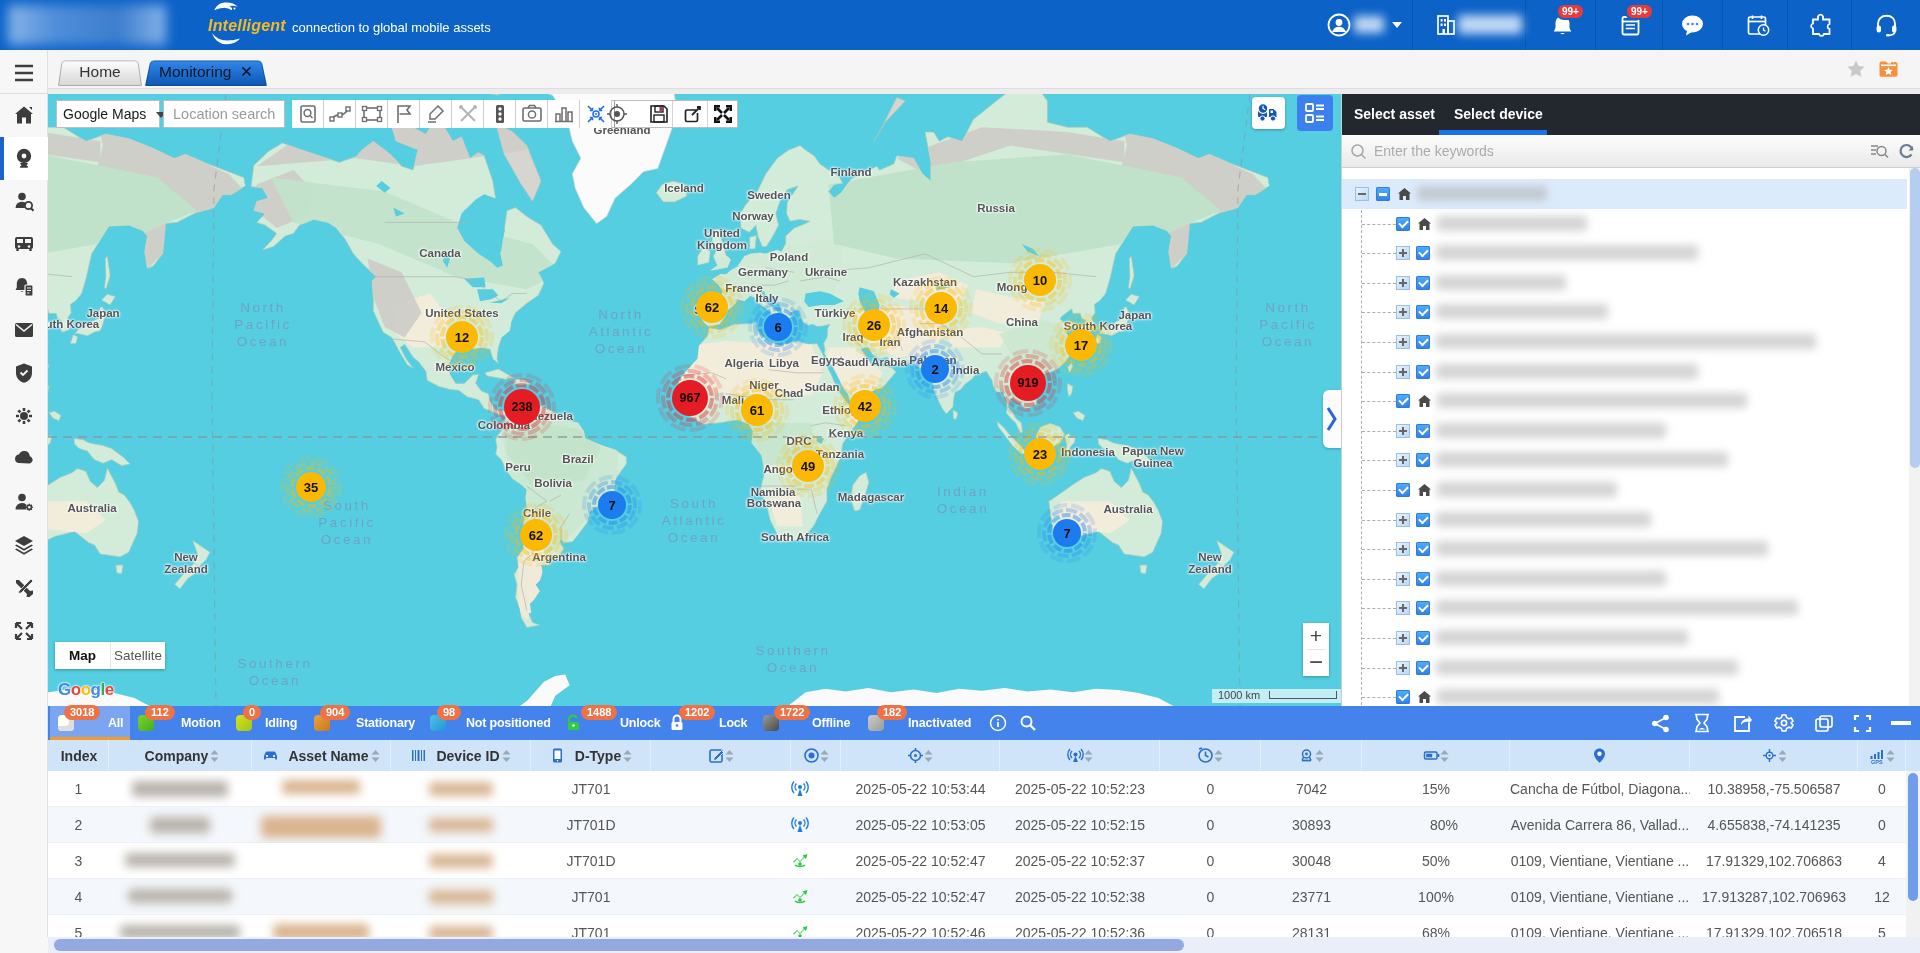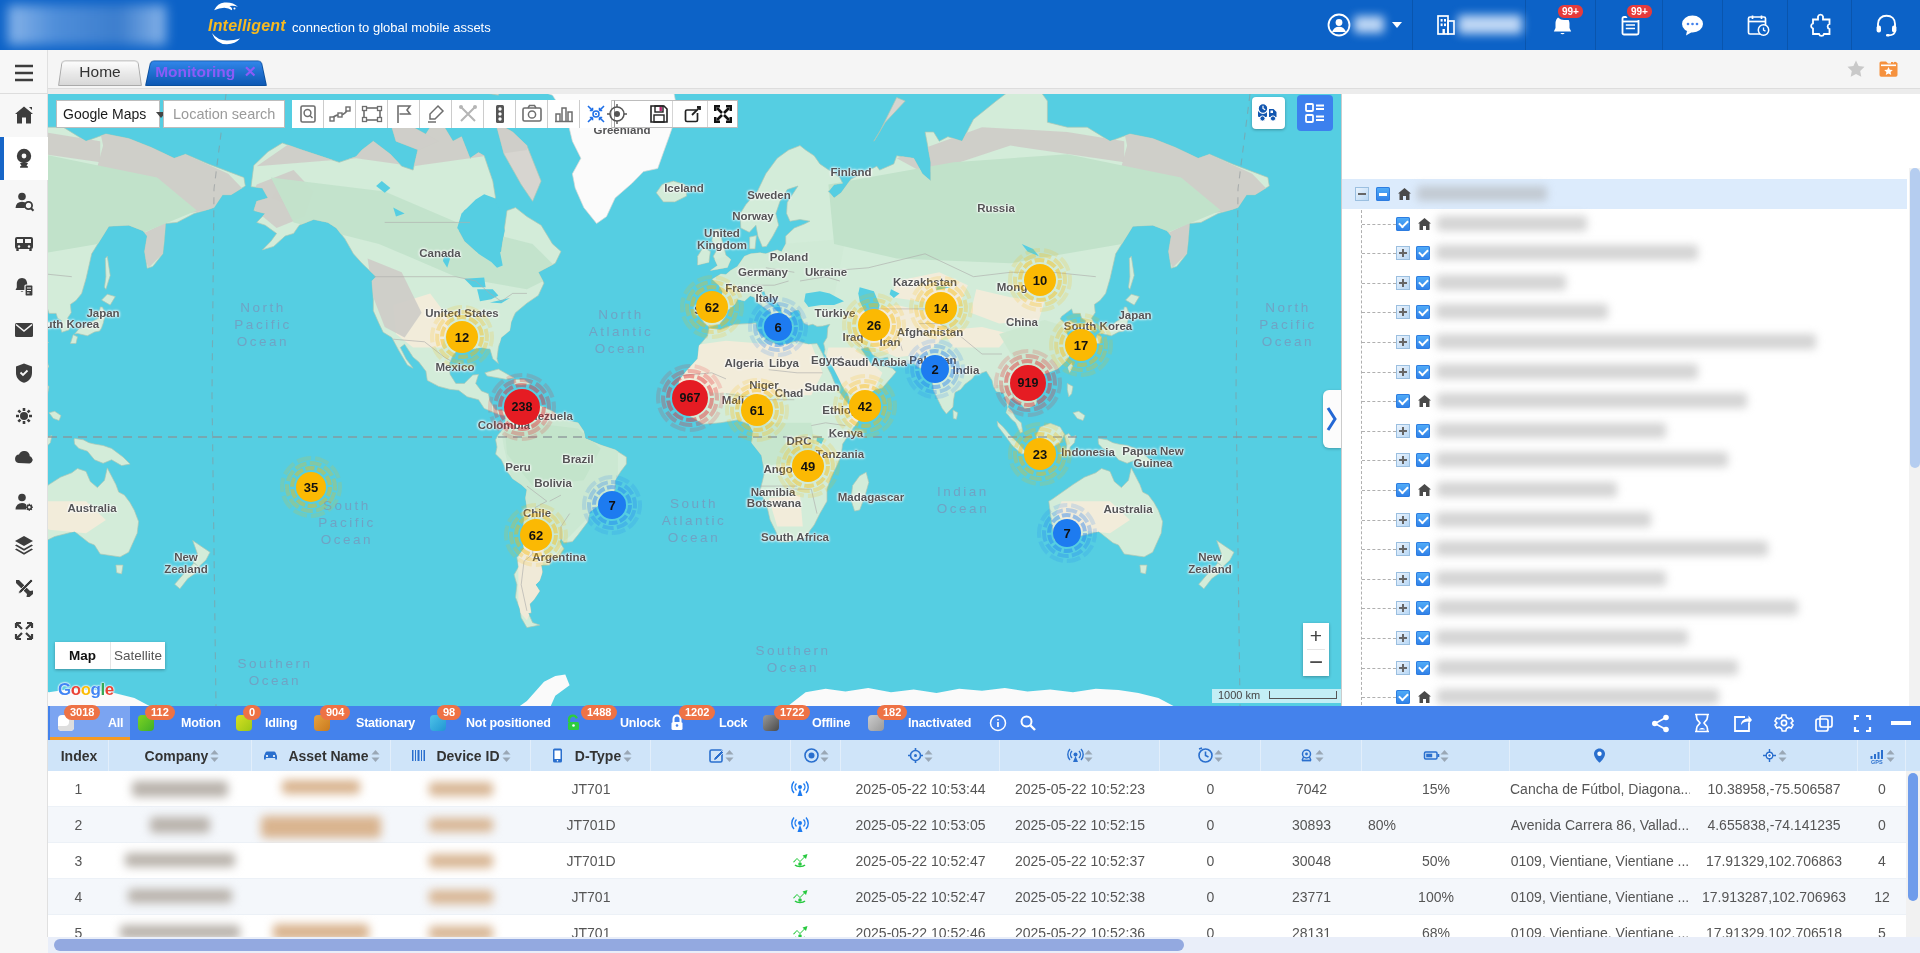--- a/index.html
+++ b/index.html
@@ -261,21 +261,21 @@
       <svg width="24" height="24" viewBox="0 0 24 24" fill="none" xmlns="http://www.w3.org/2000/svg" style="">
         <path d="M4 4 L9 4 M4 4 L4 9 M4 4 L10 10 M20 4 L15 4 M20 4 L20 9 M20 4 L14 10 M4 20 L9 20 M4 20 L4 15 M4 20 L10 14 M20 20 L15 20 M20 20 L20 15 M20 20 L14 14" stroke="#3d3d3d" stroke-width="2.2"></path>
       </svg>
     </div>
   </div>
 <div id="tabrow">
     <div class="tab" id="tabhome" style="left:10px;width:84px">
       <div class="trap"></div>
       <div class="tablbl">Home</div>
     </div>
-    <div class="tab" id="tabmon" style="left:97px;width:122px;color:#8b5cf6;font-weight:bold">
+    <div class="tab" id="tabmon" style="left:97px;width:122px;color:#0f172a;font-weight:normal">
       <div class="trap"></div>
       <div class="tablbl">Monitoring&nbsp;&nbsp;✕</div>
     </div>
     <div class="abs" style="left:1798px;top:9px">
       <svg width="20" height="20" viewBox="0 0 20 20" fill="none" xmlns="http://www.w3.org/2000/svg" style="">
         <path d="M10 1.5 L12.6 7 L18.5 7.8 L14.2 11.9 L15.3 17.8 L10 14.9 L4.7 17.8 L5.8 11.9 L1.5 7.8 L7.4 7 Z" fill="#c9c9c9"></path>
       </svg>
     </div>
     <div class="abs" style="left:1830px;top:9px">
       <svg width="21" height="20" viewBox="0 0 21 20" fill="none" xmlns="http://www.w3.org/2000/svg" style="">
@@ -954,20 +954,47 @@
       <span style="position:absolute;right:4px;top:2px;width:68px;height:8px;border:1.5px solid #555;border-top:none"></span>
     </div>
     <div id="glogo"><span style="color:#4285f4">G</span><span style="color:#ea4335">o</span><span style="color:#fbbc05">o</span><span style="color:#4285f4">g</span><span style="color:#34a853">l</span><span style="color:#ea4335">e</span></div>
     <div id="collapse">
       <svg width="18" height="58" viewBox="0 0 18 58" fill="none" xmlns="http://www.w3.org/2000/svg" style="">
         <path d="M5 18 L12 29 L5 40" stroke="#2468d4" stroke-width="3" fill="none"></path>
       </svg>
     </div>
   </div>
 <div id="panel">
+    <div id="phead">
+      <div class="ptab" style="left:12px">Select asset</div>
+      <div class="ptab" style="left:112px">Select device</div>
+      <div class="abs" style="left:97px;top:36px;width:108px;height:5px;background:#1a73e8"></div>
+    </div>
+    <div id="psearch">
+      <div class="abs" style="left:8px;top:8px">
+        <svg width="17" height="17" viewBox="0 0 17 17" fill="none" xmlns="http://www.w3.org/2000/svg" style="">
+          <circle cx="7.5" cy="7.5" r="5.5" stroke="#a7a7a7" stroke-width="1.5" fill="none"></circle>
+          <path d="M11.5 11.5 L15.5 15.5" stroke="#a7a7a7" stroke-width="1.5"></path>
+        </svg>
+      </div>
+      <div class="abs" style="left:32px;top:8px;color:#ababab;font-size:14px">Enter the keywords</div>
+      <div class="abs" style="left:528px;top:8px">
+        <svg width="19" height="17" viewBox="0 0 19 17" fill="none" xmlns="http://www.w3.org/2000/svg" style="">
+          <path d="M1 3 L8 3 M1 7 L6 7 M1 11 L6 11" stroke="#888" stroke-width="1.6"></path>
+          <circle cx="11.5" cy="8" r="4.5" stroke="#888" stroke-width="1.5" fill="none"></circle>
+          <path d="M15 11.5 L18 14.5" stroke="#888" stroke-width="1.6"></path>
+        </svg>
+      </div>
+      <div class="abs" style="left:556px;top:8px">
+        <svg width="17" height="17" viewBox="0 0 17 17" fill="none" xmlns="http://www.w3.org/2000/svg" style="">
+          <path d="M14.5 7 A6 6 0 1 0 13.5 11.5" stroke="#6a7c90" stroke-width="2.2" fill="none"></path>
+          <path d="M14.8 3 L14.8 7.5 L10.5 7.5 Z" fill="#6a7c90"></path>
+        </svg>
+      </div>
+    </div>
     <div id="ptree">
       <div class="dashv" style="left:19px;top:32px;height:510px"></div>
       <div class="trow" style="top:11.0px;background:#dcebfc">
         <div class="exp expm" style="left:13px"></div>
         <div class="chk chkm" style="left:34px"></div>
         <div class="homeico" style="left:55px">
           <svg width="15" height="14" viewBox="0 0 15 14" fill="none" xmlns="http://www.w3.org/2000/svg" style="">
             <path d="M7.5 1 L14 6.5 L12.5 6.5 L12.5 13 L9 13 L9 9 L6 9 L6 13 L2.5 13 L2.5 6.5 L1 6.5 Z" fill="#4a4a4a"></path>
           </svg>
         </div>
@@ -1376,21 +1403,21 @@
           <circle cx="9" cy="7" r="2" fill="#1d7bf0"></circle>
           <path d="M5.5 10.5 A5 5 0 0 1 5.5 3.5 M12.5 3.5 A5 5 0 0 1 12.5 10.5" stroke="#1d7bf0" stroke-width="1.4" fill="none"></path>
           <path d="M3 13 A8.5 8.5 0 0 1 3 1.5 M15 1.5 A8.5 8.5 0 0 1 15 13" stroke="#1d7bf0" stroke-width="1.4" fill="none"></path>
           <path d="M9 8.5 L11.5 16 L6.5 16 Z" fill="#1d7bf0"></path>
         </svg>
       </div>
       <div class="cell" style="left:793px;width:159px">2025-05-22 10:53:05</div>
       <div class="cell" style="left:952px;width:160px">2025-05-22 10:52:15</div>
       <div class="cell" style="left:1112px;width:101px">0</div>
       <div class="cell" style="left:1213px;width:101px">30893</div>
-      <div class="cell" style="left:1260px;width:148px">80%</div>
+      <div class="cell" style="left:1322px;width:148px">80%</div>
       <div class="cell" style="left:1462px;width:180px">Avenida Carrera 86, Vallad...</div>
       <div class="cell" style="left:1642px;width:168px">4.655838,-74.141235</div>
       <div class="cell" style="left:1810px;width:48px">0</div>
     </div>
     <div class="row" style="top:103px;background:#ffffff">
       <div class="cell" style="left:0px;width:61px">3</div>
       <div class="rblur" style="left:77px;top:10px;width:110px;height:14px;background:#b9b3ac"></div>
       <div class="rblur" style="left:381px;top:11px;width:64px;height:14px;background:#d8b694"></div>
       <div class="cell" style="left:483px;width:120px">JT701D</div>
       <div class="cell" style="left:743px;width:50px;padding-top:9px">

